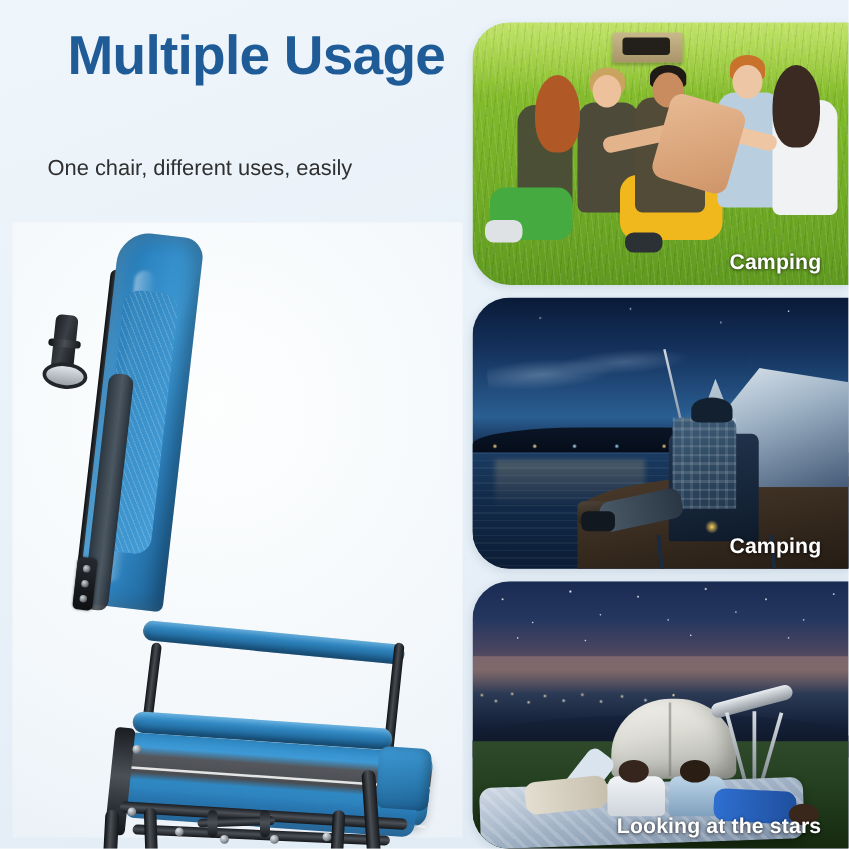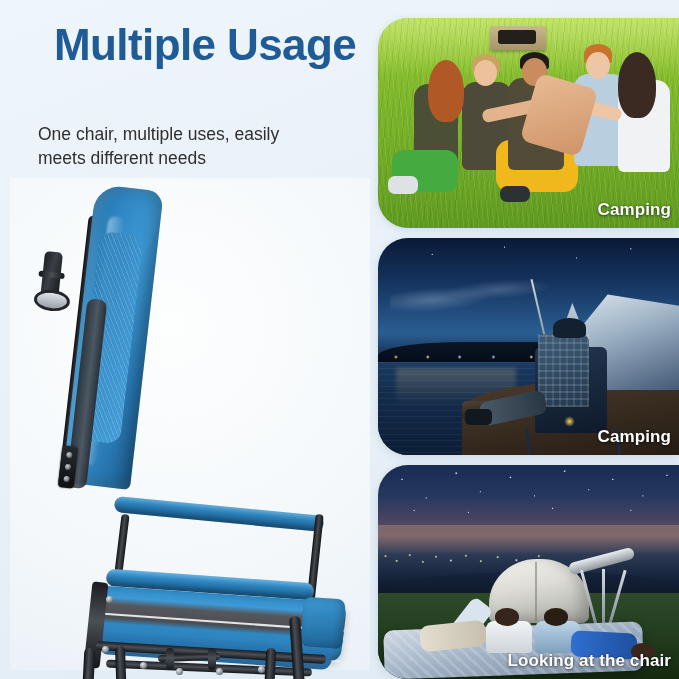--- a/index.html
+++ b/index.html
@@ -158,21 +158,21 @@
 
   
   .panels{position:absolute;left:378px;top:18px;width:301px;height:661px;}
   .panel{
     position:absolute;left:0;width:301px;overflow:hidden;
     border-radius:30px 0 0 30px;
     box-shadow:0 2px 8px rgba(30,60,90,.13);
   }
   .panel .scene{position:absolute;inset:0;}
   .panel .caption{
-    position:absolute;right:8px;bottom:8px;
+    position:absolute;right:22px;bottom:8px;
     color:#ffffff;font-size:17px;font-weight:bold;letter-spacing:.1px;
     text-shadow:0 1px 3px rgba(0,0,0,.55),0 0 2px rgba(0,0,0,.4);
     white-space:nowrap;
     text-align:center;
   }
   #panel-camping{top:0;height:210px;}
   #panel-fishing{top:220px;height:217px;}
   #panel-stars{top:447px;height:214px;}
 
   
@@ -358,22 +358,21 @@
 
 <div id="stage">
 
   <div class="left-col">
 
     <div class="headline">
       <span class="ln">Multiple Usage</span>
     </div>
 
     <div class="subtitle">
-      <span class="ln">One chair, multiple uses, easily</span>
-      <span class="ln">meets different needs</span>
+      <span class="ln">One chair, different uses, easily</span>
     </div>
 
     <div class="product">
       <div class="prod-bg"></div>
       <div class="chair">
 
         <div class="back-edge"></div>
         <div class="backrest"></div>
         <div class="back-mesh"></div>
         <div class="back-dark"></div>
@@ -500,17 +499,17 @@
         <div class="blanket"></div>
         <div class="f1legs"></div>
         <div class="f1"></div>
         <div class="f2"></div>
         <div class="f2head"></div>
         <div class="f3"></div>
         <div class="f3head"></div>
         <div class="f4"></div>
         <div class="f4head"></div>
       </div>
-      <div class="caption">Looking at the chair</div>
+      <div class="caption">Looking at the stars</div>
     </div>
 
   </div>
 </div>
 
 </body></html>

